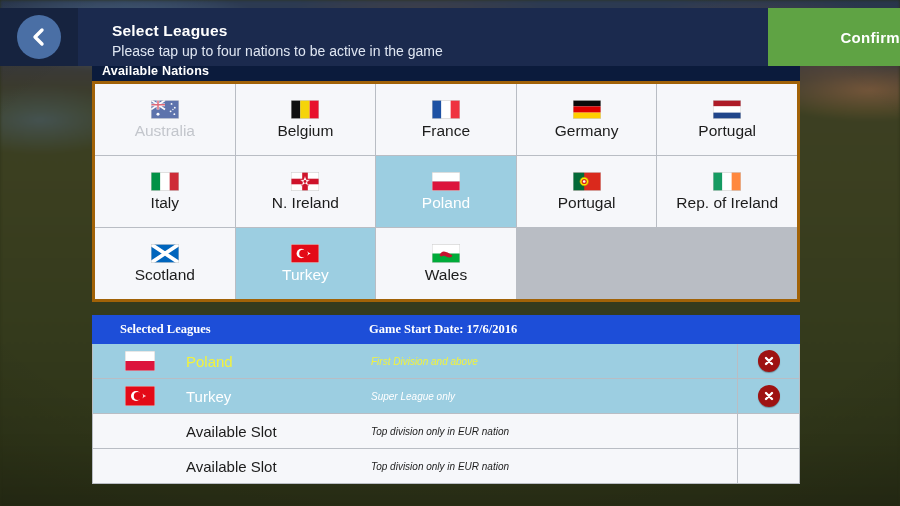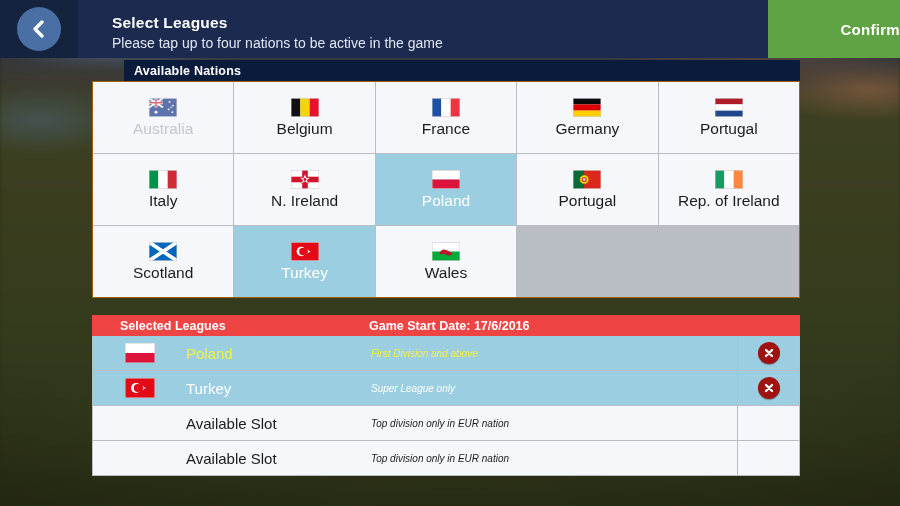--- a/index.html
+++ b/index.html
@@ -26,21 +26,21 @@
     filter:blur(1.5px);
   }
   #vignette{
     position:absolute; inset:0;
     background:radial-gradient(ellipse 120% 110% at 50% 45%, rgba(0,0,0,0) 45%, rgba(0,0,0,.35) 100%);
     pointer-events:none;
   }
 
   
   #topbar{
-    position:absolute; left:0; top:0; width:900px; height:58px;
+    position:absolute; left:0; top:8px; width:900px; height:58px;
     display:flex; align-items:stretch; z-index:6;
   }
   #backzone{
     width:78px; background:#16233f;
     display:flex; align-items:center; justify-content:center;
   }
   #back-btn{
     width:44px; height:44px; border-radius:50%;
     background:#4a6fa5;
     display:flex; align-items:center; justify-content:center;
@@ -66,32 +66,32 @@
     cursor:pointer;
   }
   #confirm-label{ color:#ffffff; font-size:15px; font-weight:bold; letter-spacing:.3px; }
 
   
   #nations-panel{
     position:absolute; left:92px; top:60px; width:708px; z-index:5;
   }
   #nations-header{
     height:21px; background:#0b1b3c;
-    display:flex; align-items:center; padding-left:10px;margin-left:32px;
+    display:flex; align-items:center; padding-left:10px;
   }
   #nations-header-label{
     color:#ffffff; font-size:12.5px; font-weight:bold; letter-spacing:.2px;
   }
   #nations-grid{
     display:grid;
     grid-template-columns:repeat(5,1fr);
     grid-auto-rows:71px;
     background:#b9bdc4;
     gap:1px;
-    border:1px solid #a16207;
+    border:3px solid #a16207;
   }
   .tile{
     background:#f6f7fa;
     display:flex; flex-direction:column;
     align-items:center; justify-content:center;
     gap:3px; cursor:pointer;
   }
   .tile.selected{ background:#9ccee1; }
   .tile-flag{ width:28px; height:19px; display:block; }
   .tile-label{
@@ -100,22 +100,22 @@
   }
   .tile.selected .tile-label{ color:#ffffff; }
   .tile.disabled .tile-label{ color:#c3c6cc; }
   .tile.disabled .tile-flag{ opacity:.62; }
 
   
   #selected-panel{
     position:absolute; left:92px; top:315px; width:708px; z-index:5;
   }
   #selected-header{
-    height:21px; background:#ef4444;
-    display:flex; align-items:center; position:relative;
+    height:29px; background:#1d4ed8;
+    display:flex; align-items:center; position:relative;font-family:Liberation Serif, serif;
   }
   #selected-header-label{
     position:absolute; left:28px;
     color:#ffffff; font-size:12.5px; font-weight:bold;
   }
   #start-date-label{
     position:absolute; left:277px;
     color:#ffffff; font-size:12.5px; font-weight:bold;
   }
   #selected-rows{

